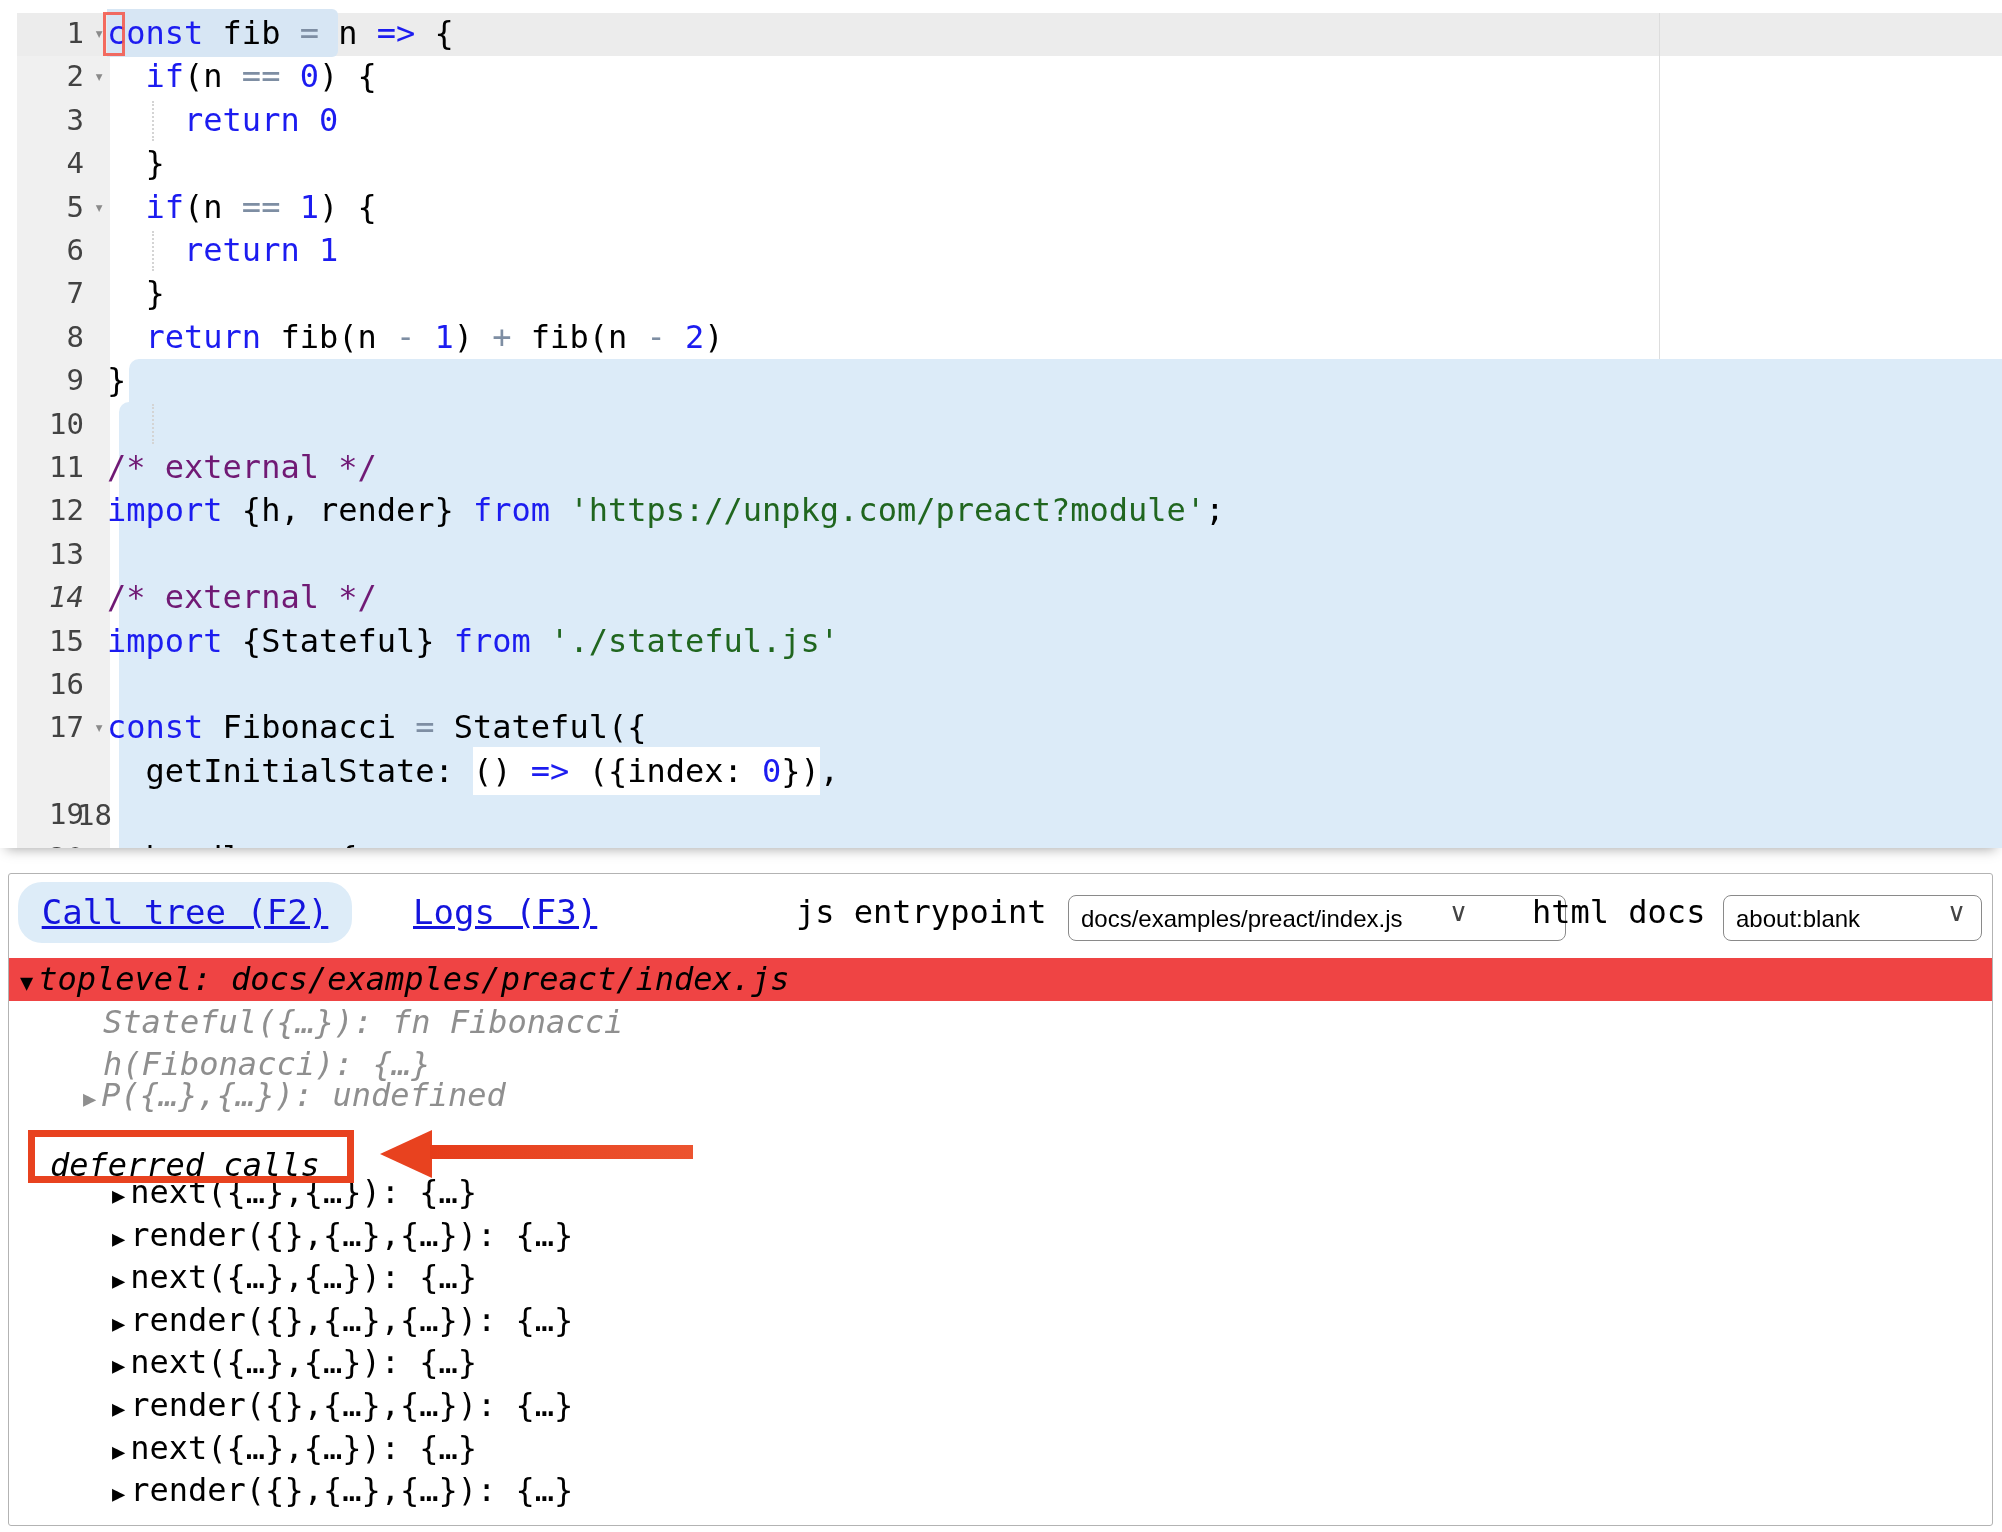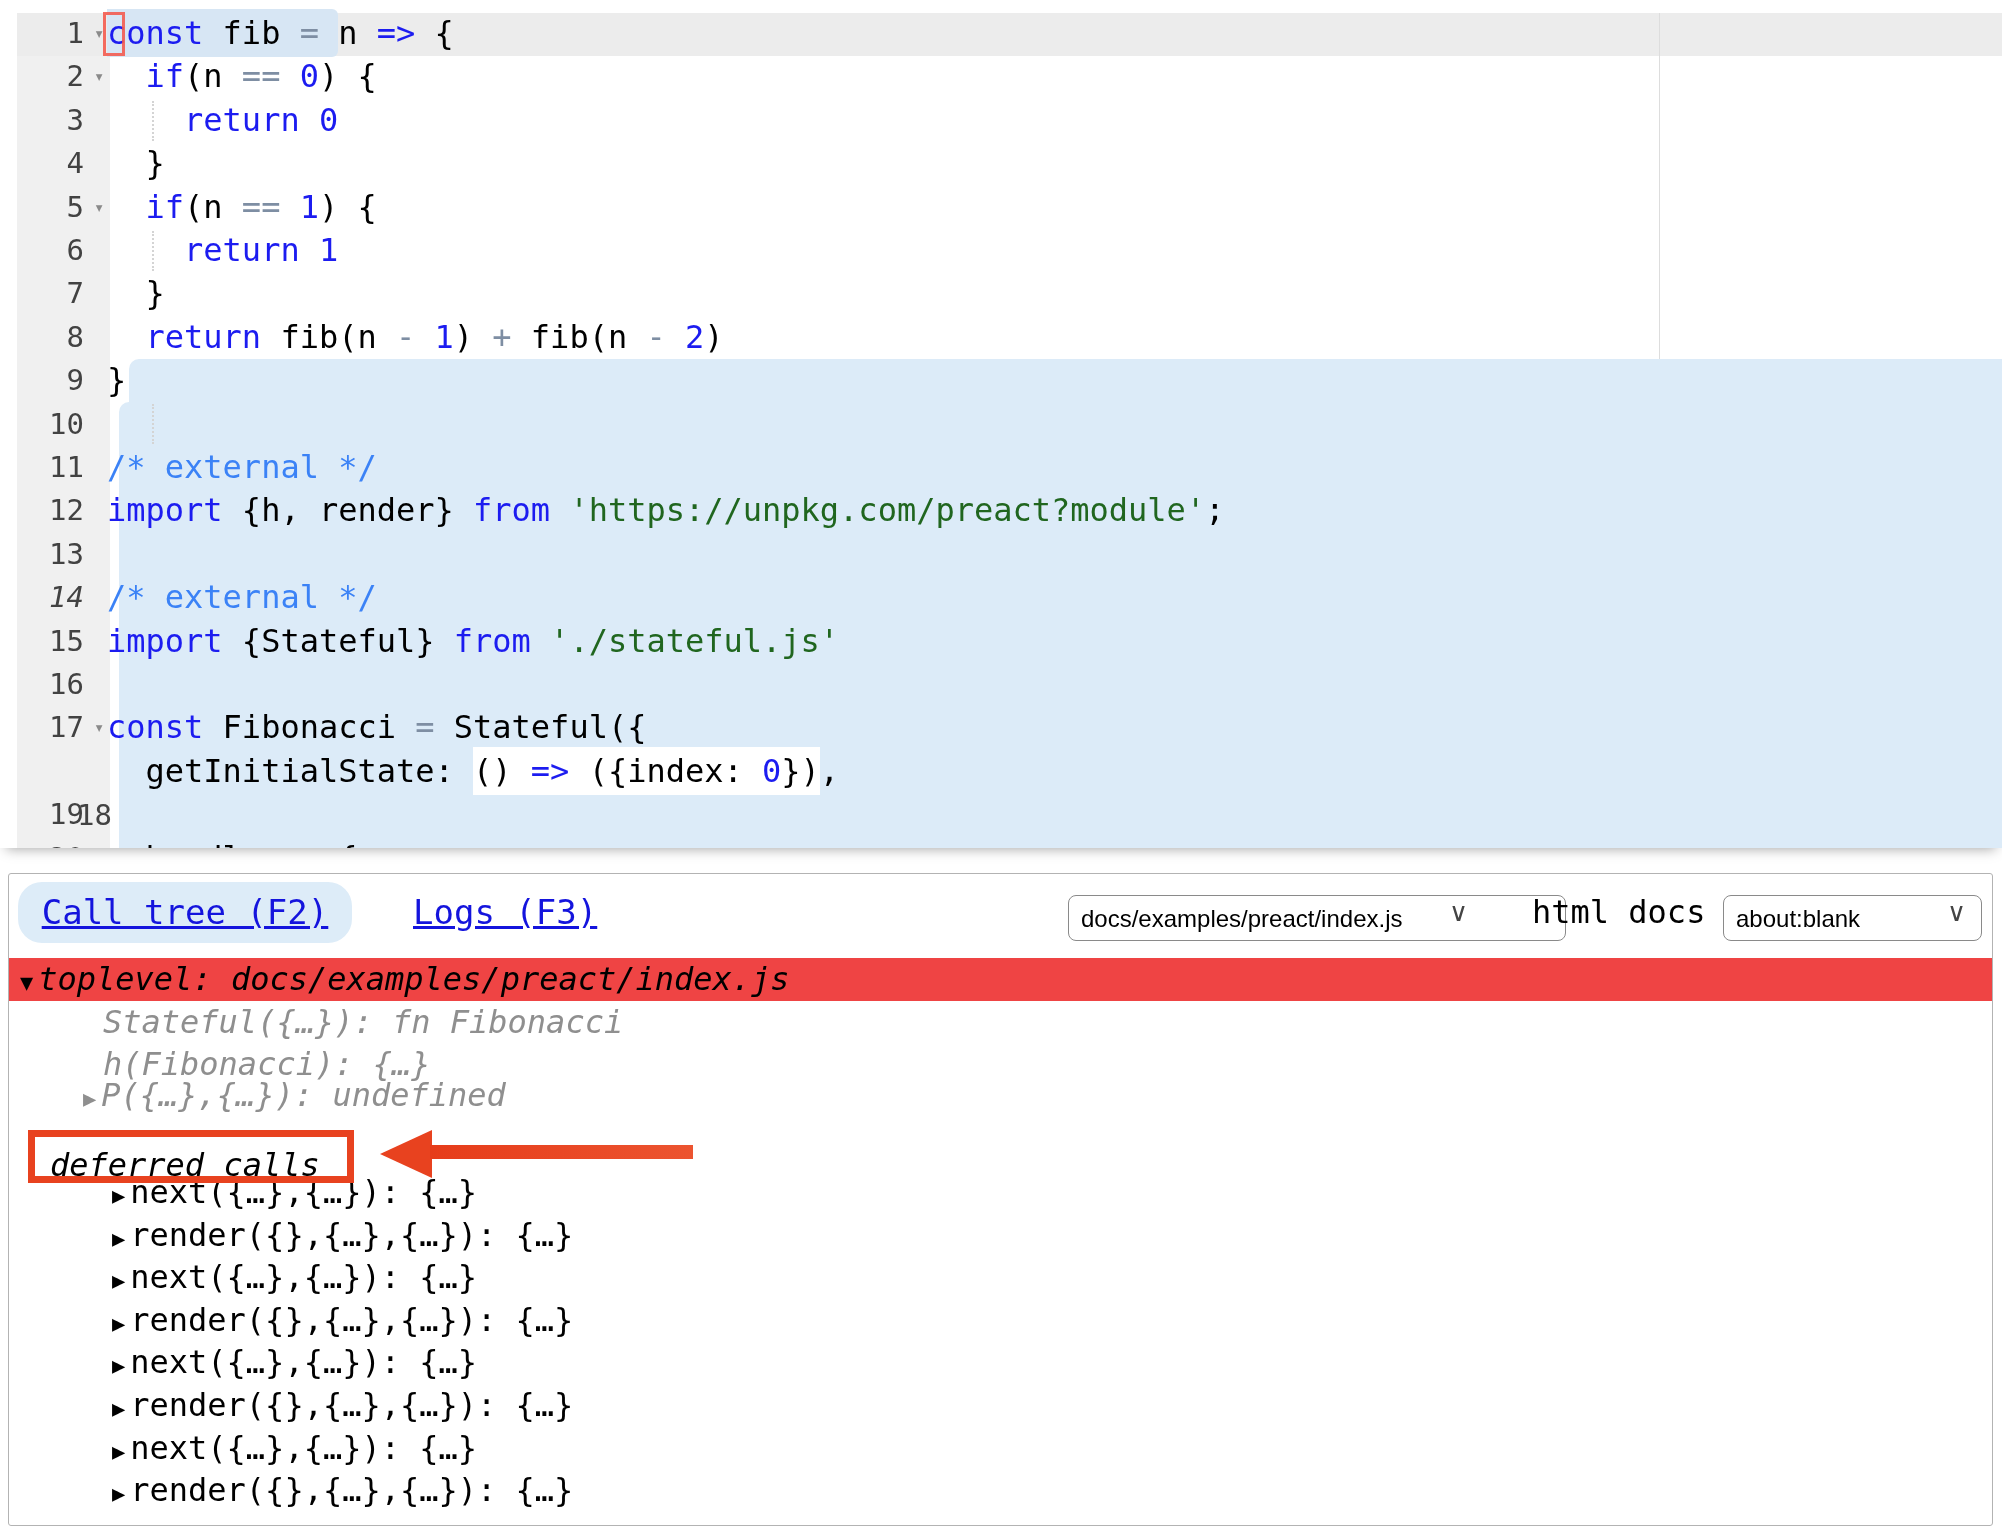--- a/index.html
+++ b/index.html
@@ -18,21 +18,21 @@
   .selrect{position:absolute;background:#dcebf8;}
   #sel-main-a{left:129px;top:359px;width:1873px;height:44px;border-top-left-radius:10px;}
   #sel-main-b{left:119px;top:402px;width:1883px;height:446px;border-top-left-radius:10px;}
   .indent-guide{position:absolute;width:0;height:40px;border-left:2px dotted #d4d4d4;}
   .code-line{position:absolute;left:107px;height:43.4px;line-height:43.4px;font-size:32px;color:#000;
              white-space:pre;}
   .tok{white-space:pre;}
   .k{color:#1c1cf0;}
   .n{color:#1c1cf0;}
   .o{color:#7e8ea3;}
-  .c{color:#3b82f6;}
+  .c{color:#701a75;}
   .s{color:#20661f;}
   .w{background:#fff;padding:5px 0;}
   .sel{background:#d7e6f4;padding:5px 0;}
   .sel-end{border-top-right-radius:6px;border-bottom-right-radius:6px;}
   #cursor-box{position:absolute;left:103px;top:12px;width:16px;height:38px;border:3px solid rgba(244,84,70,.85);}
 
   
   #panel{position:absolute;left:8px;top:873px;width:1983px;height:651px;border:1px solid #b3b3b3;
          border-radius:3px;background:#fff;}
   .tab{position:absolute;font-size:34px;text-decoration:underline;color:#1414dd;cursor:pointer;}
@@ -127,20 +127,21 @@
         <div class="gutter-num" style="top: 793.2px;">19</div>
         <div class="gutter-num" style="top: 836.6px;">20</div>
       </div>
     <div id="cursor-box"></div>
   </div>
 
   <div id="panel">
     <div id="tab-calltree" class="tab">Call tree (F2)</div>
     <div id="tab-logs" class="tab">Logs (F3)</div>
 
+    <div id="lbl-entry" class="hdr-label">js entrypoint</div>
     <select id="sel-entry" class="hdr-select"><option>docs/examples/preact/index.js</option></select>
     <span id="chev1" class="sel-chev">∨</span>
 
     <div id="lbl-page" class="hdr-label">html docs</div>
     <select id="sel-page" class="hdr-select"><option>about:blank</option></select>
     <span id="chev2" class="sel-chev">∨</span>
 
     <div id="tree">
         <div class="tree-row row-active" style="top: 84px;"><span class="tree-arrow">▼</span><span>toplevel: docs/examples/preact/index.js</span></div>
         <div class="tree-row row-muted" style="top: 126.6px;"><span>Stateful({…}): fn Fibonacci</span></div>

